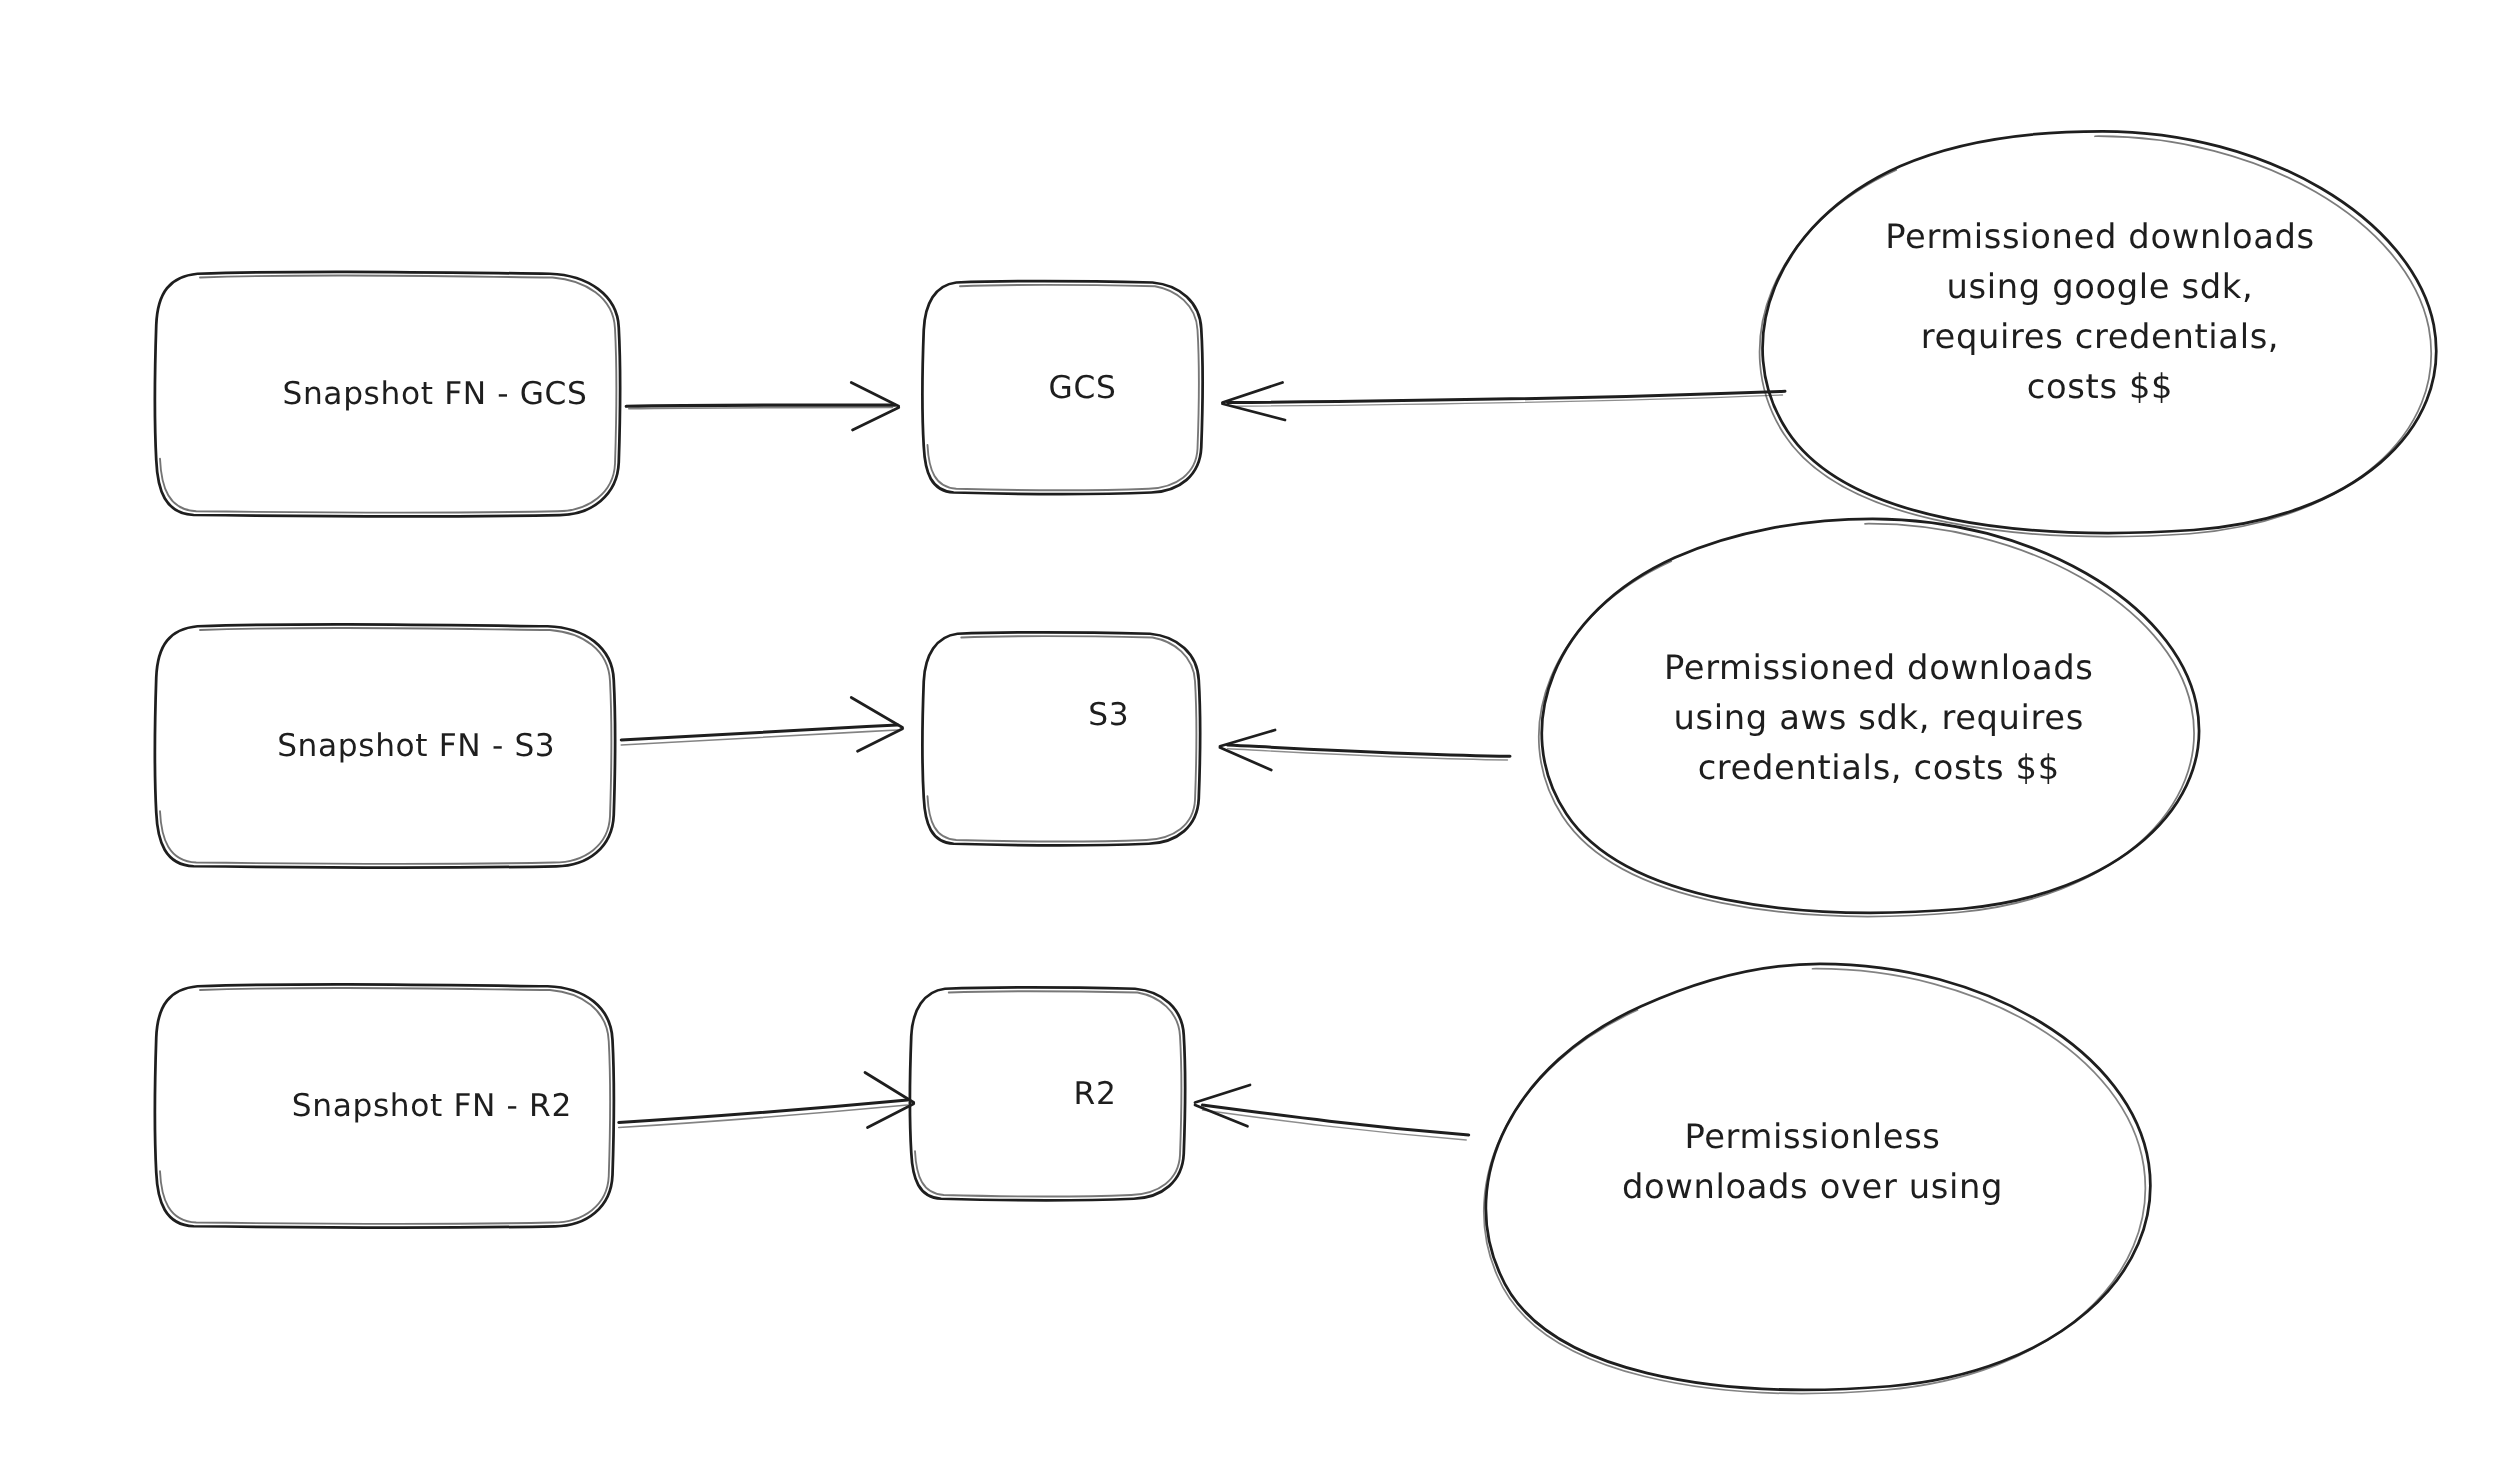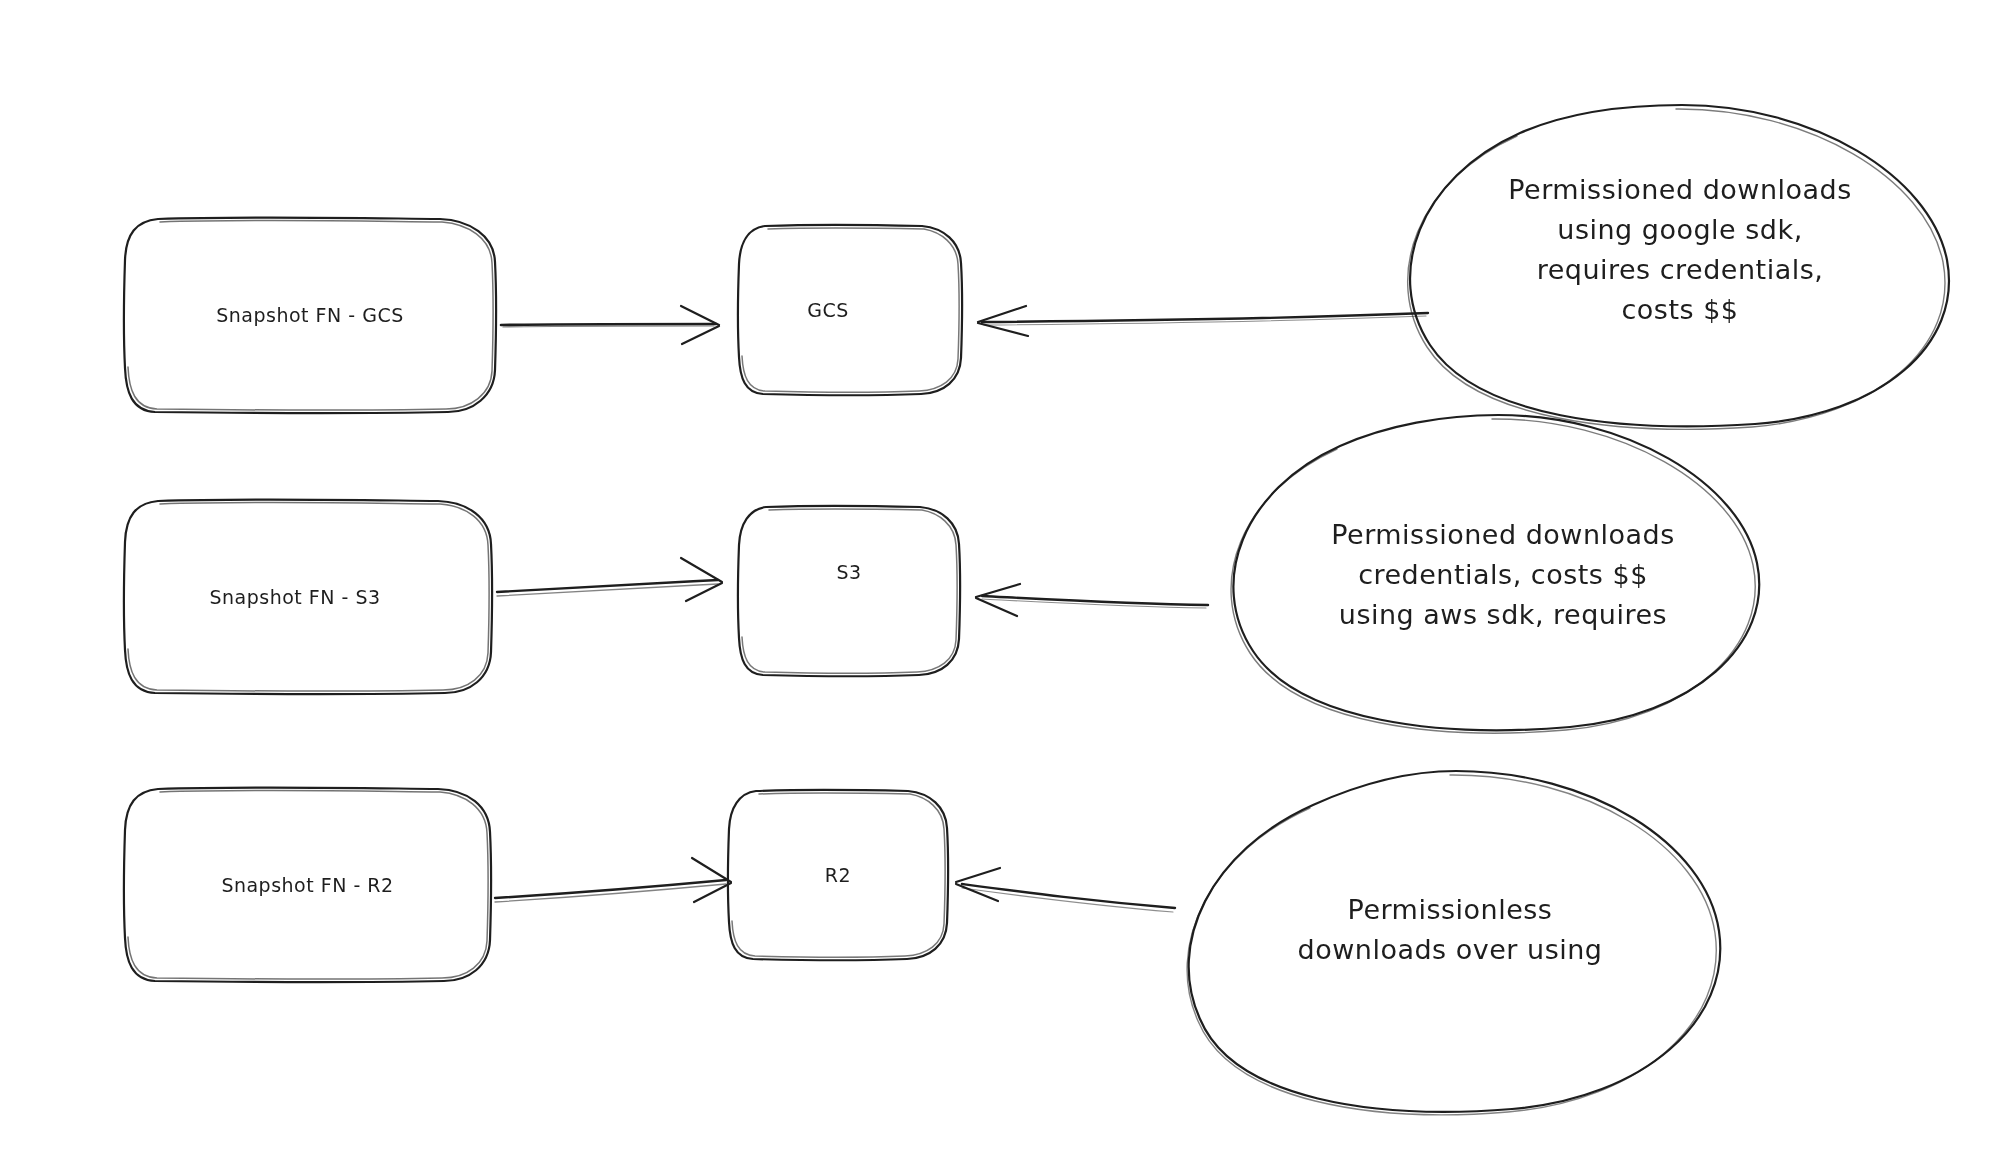--- a/index.html
+++ b/index.html
@@ -33,22 +33,23 @@
     align-items: center;
     justify-content: center;
     text-align: center;
     color: #1e1e1e;
     font-family: "DejaVu Sans", sans-serif;
     letter-spacing: 0.5px;
     pointer-events: none;
     white-space: pre;
   }
   .node-label {
-    font-size: 19px;
+    font-size: 25px;
     line-height: 34px;
+    padding-left: 38px;
   }
   .bubble-label {
     font-size: 27px;
     line-height: 40px;
   }
   .bubble-label .line {
     display: block;
   }
 </style>
 </head>
@@ -210,22 +211,22 @@
     <span class="line">requires credentials,</span>
     <span class="line">costs $$</span>
   </div>
 
   <div class="node-label" style="left:112px; top:500px; width:366px; height:193px;">Snapshot FN - S3</div>
 
   <div class="node-label" style="left:739px; top:488px; width:220px; height:168px;">S3</div>
 
   <div class="bubble-label" style="left:1253px; top:510px; width:500px; height:130px;">
     <span class="line">Permissioned downloads</span>
+    <span class="line">using aws sdk, requires</span>
     <span class="line">credentials, costs $$</span>
-    <span class="line">using aws sdk, requires</span>
   </div>
 
   <div class="node-label" style="left:125px; top:789px; width:365px; height:192px;border-radius:20px;">Snapshot FN - R2</div>
 
   <div class="node-label" style="left:729px; top:791px; width:218px; height:168px;">R2</div>
 
   <div class="bubble-label" style="left:1200px; top:885px; width:500px; height:90px;">
     <span class="line">Permissionless</span>
     <span class="line">downloads over using</span>
   </div>

